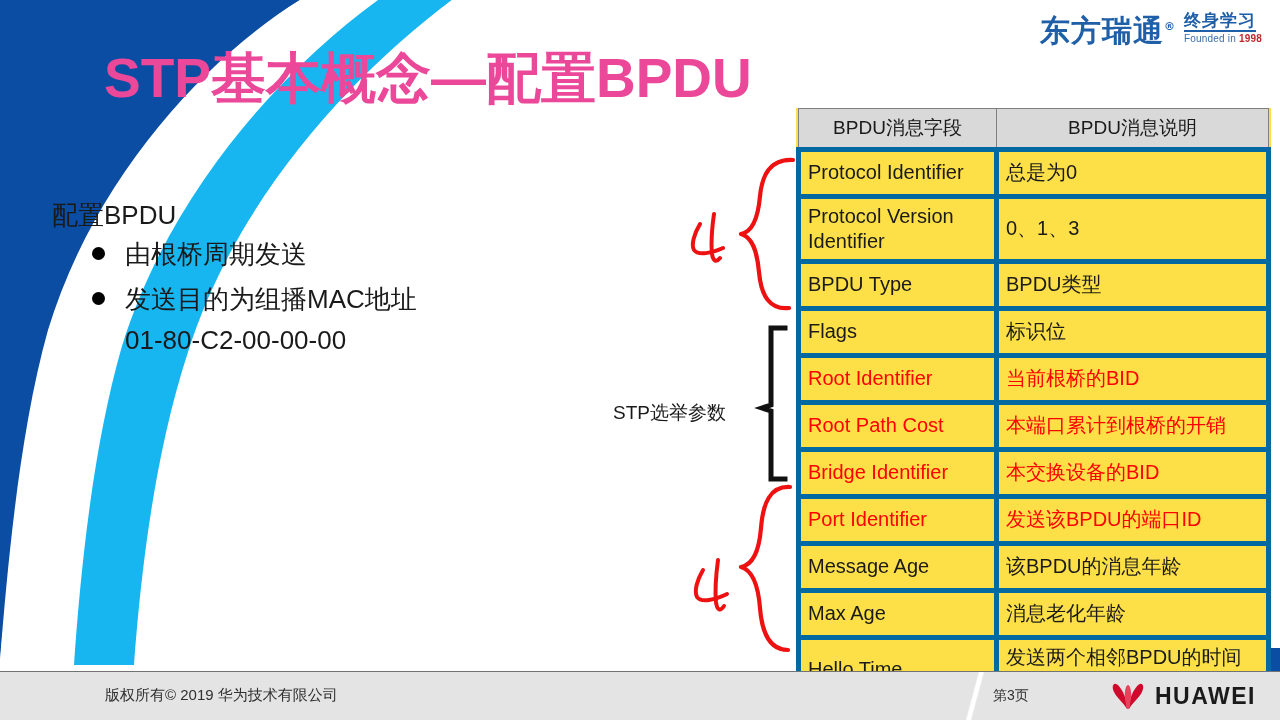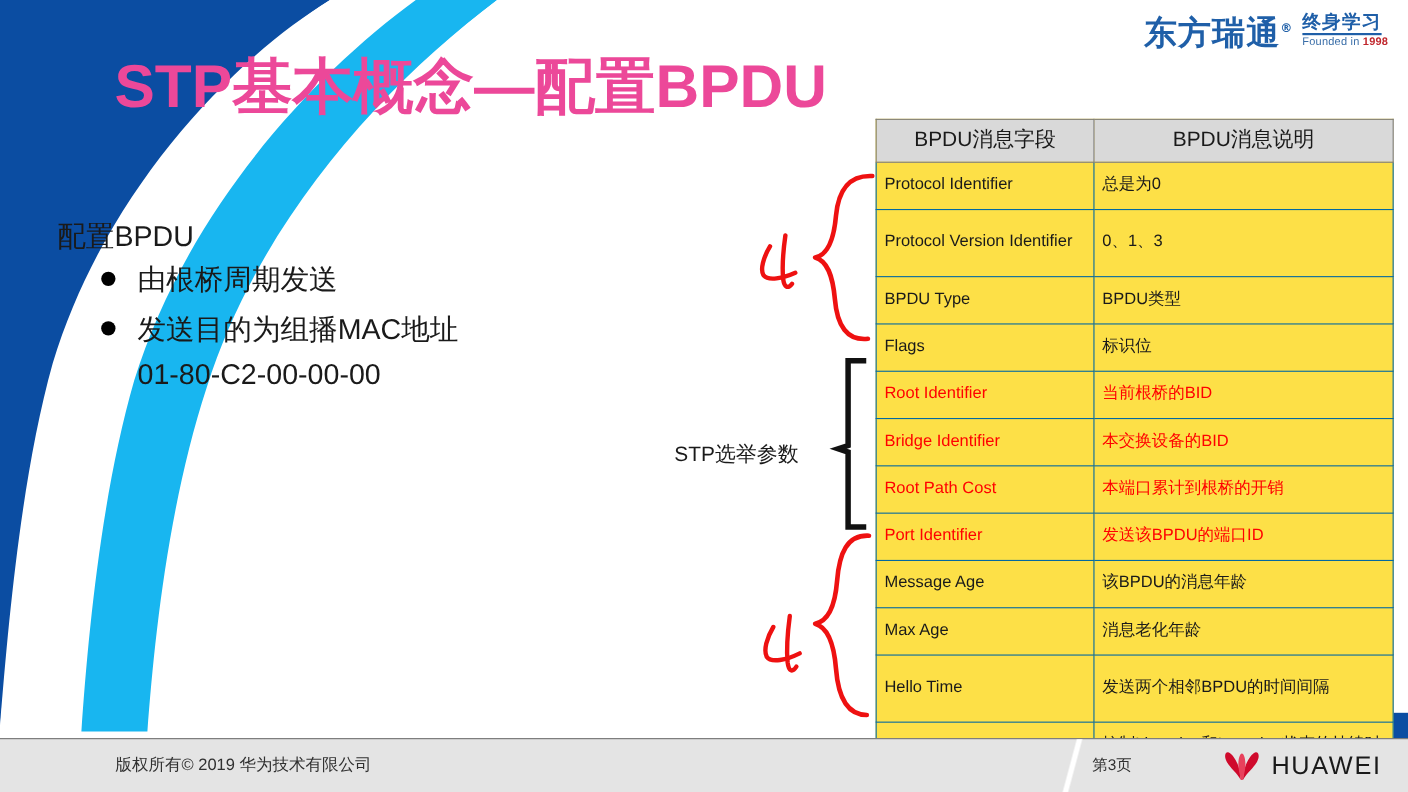--- a/index.html
+++ b/index.html
@@ -133,23 +133,23 @@
   .bpdu-table {
     position: absolute;
     left: 796px;
     top: 108px;
     width: 452px;
     border-collapse: collapse;
     table-layout: fixed;
     background: #fde047;
   }
   .bpdu-table td, .bpdu-table th {
-    border: 1px solid #0369a1;
+    border: 5px solid #0369a1;
     padding: 4px 7px;
-    font-size: 15px;
+    font-size: 20px;
     vertical-align: middle;
     color: #1a1a1a;
     line-height: 1.25;
     font-weight: normal;
     text-align: left;
   }
   .bpdu-table th {
     background: #d9d9d9;
     font-size: 19px;
     text-align: center;
@@ -207,21 +207,21 @@
   .footer-huawei {
     position: absolute;
     right: 24px;
     top: 10px;
     display: flex;
     align-items: center;
     gap: 9px;
   }
   .hw-word {
     font-size: 23px;
-    font-weight: normal;
+    font-weight: bold;
     letter-spacing: 1.5px;
     color: #1a1a1a;
     font-family: "Liberation Sans", sans-serif;
   }
   .footer-diag {
     position: absolute;
     left: 940px;
     top: 0;
     width: 70px;
     height: 48px;
@@ -290,26 +290,26 @@
         </tr>
         <tr>
           <td class="col-field cell-h1">Flags</td>
           <td class="col-desc cell-h1">标识位</td>
         </tr>
         <tr class="row-red">
           <td class="col-field cell-h1">Root Identifier</td>
           <td class="col-desc cell-h1">当前根桥的BID</td>
         </tr>
         <tr class="row-red">
+          <td class="col-field cell-h1">Root Path Cost</td>
+          <td class="col-desc cell-h1">本端口累计到根桥的开销</td>
+        </tr>
+        <tr class="row-red">
           <td class="col-field cell-h1">Bridge Identifier</td>
           <td class="col-desc cell-h1">本交换设备的BID</td>
-        </tr>
-        <tr class="row-red">
-          <td class="col-field cell-h1">Root Path Cost</td>
-          <td class="col-desc cell-h1">本端口累计到根桥的开销</td>
         </tr>
         <tr class="row-red">
           <td class="col-field cell-h1">Port Identifier</td>
           <td class="col-desc cell-h1">发送该BPDU的端口ID</td>
         </tr>
         <tr>
           <td class="col-field cell-h1">Message Age</td>
           <td class="col-desc cell-h1">该BPDU的消息年龄</td>
         </tr>
         <tr>

